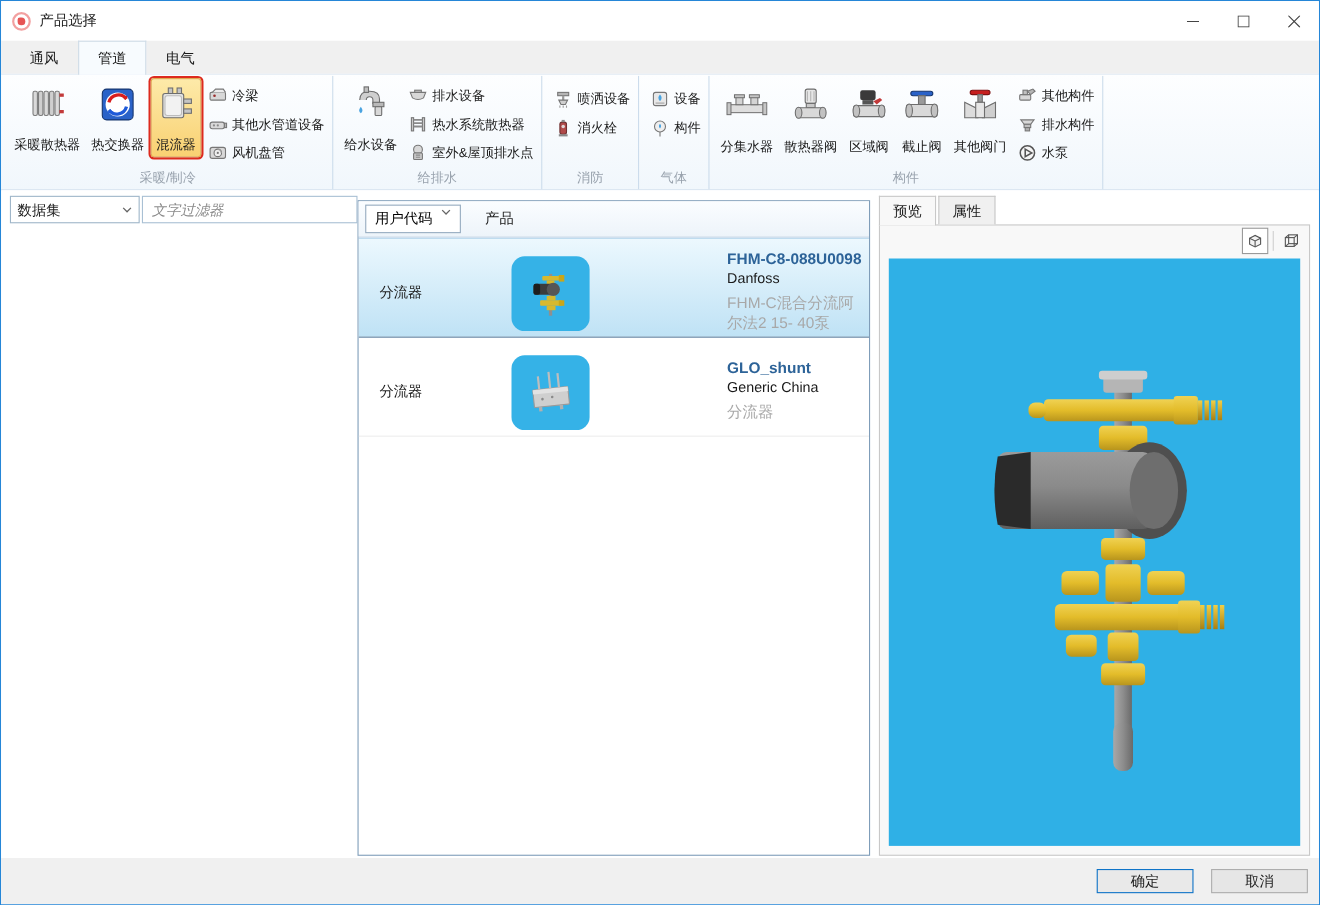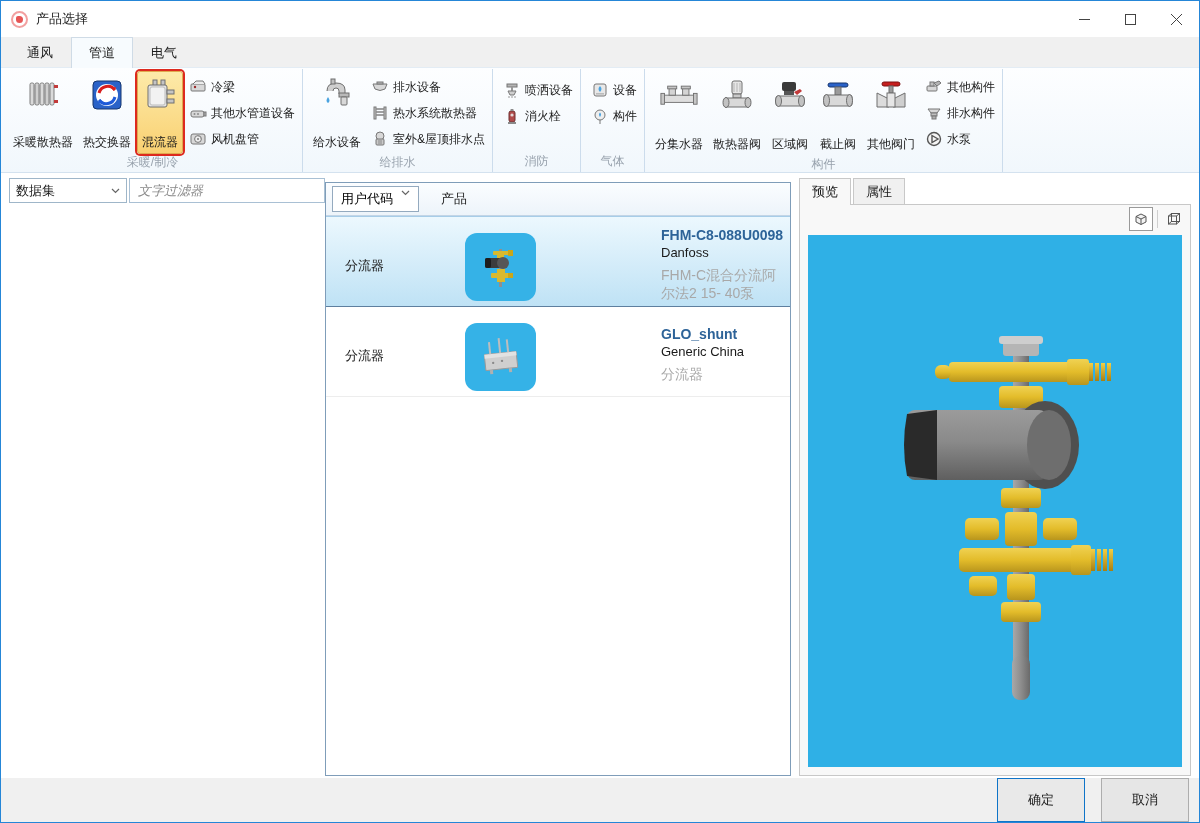--- a/index.html
+++ b/index.html
@@ -20,21 +20,21 @@
   .tab { padding:0 17px; display:flex; align-items:center; font-size:13px; color:#1a1a1a; cursor:pointer; border:1px solid transparent; border-bottom:none; }
   .tab.active { background:#f7fbfe; border-color:#cfdbe6; position:relative; z-index:2; margin-bottom:-1px; }
 
   
   .ribbon { height:106px; background:linear-gradient(#fdfeff,#f1f7fc); border-top:1px solid #e3ecf4; border-bottom:1px solid #d4e2ef; display:flex; align-items:stretch; padding:1px 2px 0 2px; flex:0 0 auto; }
   .rgroup { display:flex; flex-direction:column; padding:2px 5px 0 5px; border-right:1px solid #ccdcec; }
   .rgroup-content { flex:1 1 auto; display:flex; align-items:flex-start; }
   .rgroup-label { flex:0 0 18px; text-align:center; font-size:12px; color:#98a2ad; padding-bottom:2px; }
   .bigbtn { display:flex; flex-direction:column; align-items:center; justify-content:flex-start; padding:4px 3px 2px 3px; margin:0 1px; border:1px solid transparent; border-radius:3px; cursor:pointer; }
   .bigbtn .bicon { width:38px; height:38px; display:flex; align-items:center; justify-content:center; }
-  .bigbtn .blabel { font-size:12px; color:#1a1a1a; margin-top:20px; white-space:nowrap; }
+  .bigbtn .blabel { font-size:12px; color:#1a1a1a; margin-top:9px; white-space:nowrap; }
   .bigbtn.selected { background:linear-gradient(#fdeaa9,#f9d172); border-color:#e0a94f; box-shadow:0 0 0 2px #dd2a1e; }
   .smallcol { display:flex; flex-direction:column; justify-content:flex-end; padding:3px 2px 0 4px; }
   .smallbtn { display:flex; align-items:center; height:26px; cursor:pointer; white-space:nowrap; }
   .smallbtn .sicon { width:20px; height:20px; margin-right:3px; display:flex; align-items:center; justify-content:center; }
   .smallbtn .slabel { font-size:12px; color:#1a1a1a; }
   .rgroup.g-heat .rgroup-content { align-items:flex-start; }
   .rgroup.g-fire .smallcol, .rgroup.g-gas .smallcol { padding-top:6px; }
   .rgroup.g-comp .bigbtn { margin-top:2px; }
 
   
@@ -69,21 +69,21 @@
   .rtab.active { background:#f8f8f8; margin-bottom:-1px; }
   .preview-box { flex:1 1 auto; border:1px solid #c8c8c8; background:#f8f8f8; display:flex; flex-direction:column; min-height:0; }
   .ptoolbar { flex:0 0 28px; display:flex; align-items:center; justify-content:flex-end; padding-right:4px; }
   .viewbtn { width:24px; height:24px; display:flex; align-items:center; justify-content:center; cursor:pointer; border:1px solid transparent; }
   .viewbtn.active { border-color:#9a9a9a; background:#ffffff; }
   .ptool-sep { width:1px; height:18px; background:#cfcfcf; margin:0 4px; }
   .preview-area { flex:1 1 auto; margin:2px 8px 8px 8px; background:#2fb0e6; display:flex; align-items:center; justify-content:center; }
 
   
   .footer { flex:0 0 42px; background:#f0f0f0; display:flex; align-items:center; justify-content:flex-end; padding-right:10px; }
-  .btn { width:88px; height:44px; background:#e6e6e6; border:1px solid #adadad; font-size:13px; color:#1a1a1a; display:flex; align-items:center; justify-content:center; cursor:pointer; margin-left:16px; font-family:Liberation Mono, monospace; }
+  .btn { width:88px; height:22px; background:#e6e6e6; border:1px solid #adadad; font-size:13px; color:#1a1a1a; display:flex; align-items:center; justify-content:center; cursor:pointer; margin-left:16px; font-family:Liberation Mono, monospace; }
   .btn.default { border-color:#0f74c8; background:#e9e9e9; }
 </style>
 </head>
 <body>
 
 <div class="window">
 
   <div class="titlebar">
     <div class="app-icon"></div>
     <div class="title-text">产品选择</div>

